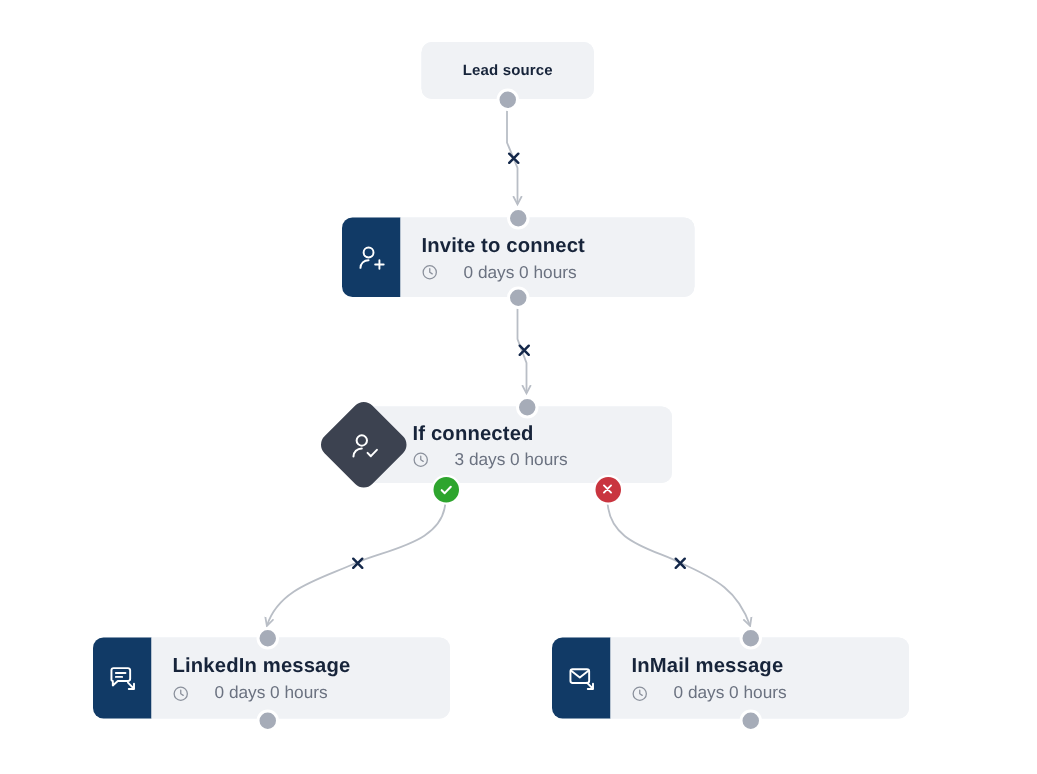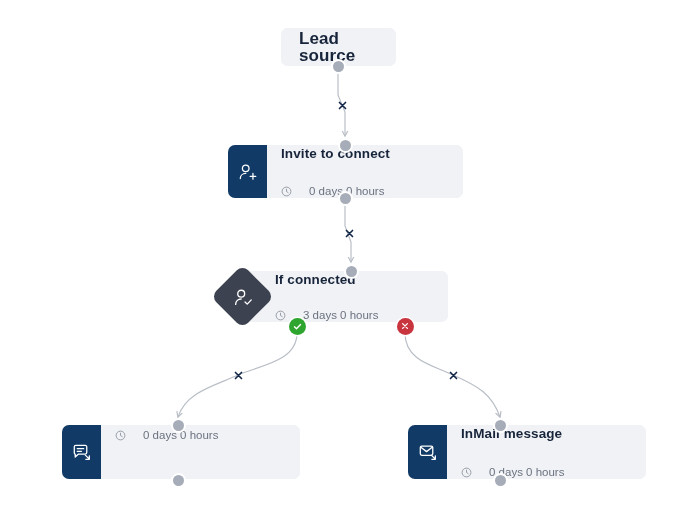--- a/index.html
+++ b/index.html
@@ -38,21 +38,21 @@
     border-radius: 7px;
     background: #f0f2f5;
     overflow: visible;
   }
   .node-body {
     flex: 1 1 auto;
     background: #f0f2f5;
     border-radius: 7px;
     display: flex;
     flex-direction: column;
-    justify-content: space-between;
+    justify-content: center;
     padding: 0 14px;
     box-sizing: border-box;
   }
   .node.has-icon .node-body {
     border-top-left-radius: 0;
     border-bottom-left-radius: 0;
   }
   .icon-panel {
     flex: 0 0 auto;
     width: 39px;
@@ -82,21 +82,21 @@
   }
   .clock-icon { display: block; }
 
   
   .node-plain .node-body {
     align-items: center;
     justify-content: center;
     padding: 0 18px;
   }
   .node-plain .node-title {
-    font-size: 17px;
+    font-size: 10px;
   }
 
   
   .dot {
     position: absolute;
     width: 11px;
     height: 11px;
     border-radius: 50%;
     background: #a6acb8;
     border: 2px solid #ffffff;
@@ -240,33 +240,34 @@
 
   <div class="node has-icon" style="left:62px; top:425px; width:238px; height:54px;">
     <div class="icon-panel">
       <svg width="22" height="22" viewBox="0 0 24 24" fill="none" stroke="currentColor" stroke-width="1.4" stroke-linecap="round" stroke-linejoin="round">
         <path d="M3.6 6.4a1.6 1.6 0 0 1 1.6-1.6h10.4a1.6 1.6 0 0 1 1.6 1.6v6.2a1.6 1.6 0 0 1-1.6 1.6H8.2L4.6 17.4v-3.2a1 1 0 0 1-1-1z"></path>
         <path d="M6.8 8.4h7M6.8 11.2h4.6"></path>
         <path d="M15.6 15.4l4.4 4.4M20 16.2v3.8h-3.8"></path>
       </svg>
     </div>
     <div class="node-body">
+      <div class="node-title">LinkedIn message</div>
       <div class="node-sub">
         <svg class="clock-icon" width="11" height="11" viewBox="0 0 16 16" fill="none" stroke="#8b919c" stroke-width="1.25">
           <circle cx="8" cy="8" r="6.4"></circle>
           <path d="M8 4.6V8l2.4 1.6" stroke-linecap="round"></path>
         </svg>
         <span>0 days 0 hours</span>
       </div>
     </div>
   </div>
   <div class="dot" style="left:178px; top:425px;"></div>
   <div class="dot" style="left:178px; top:480px;"></div>
 
-  <div class="node has-icon" style="left:408px; top:425px; width:238px; height:54px;">
+  <div class="node has-icon" style="left:368px; top:425px; width:238px; height:54px;">
     <div class="icon-panel">
       <svg width="22" height="22" viewBox="0 0 24 24" fill="none" stroke="currentColor" stroke-width="1.4" stroke-linecap="round" stroke-linejoin="round">
         <rect x="3.6" y="5.6" width="13.6" height="10" rx="1.6"></rect>
         <path d="M3.9 6.6l6.5 5 6.5-5"></path>
         <path d="M15.6 15.4l4.4 4.4M20 16.2v3.8h-3.8"></path>
       </svg>
     </div>
     <div class="node-body">
       <div class="node-title">InMail message</div>
       <div class="node-sub">

